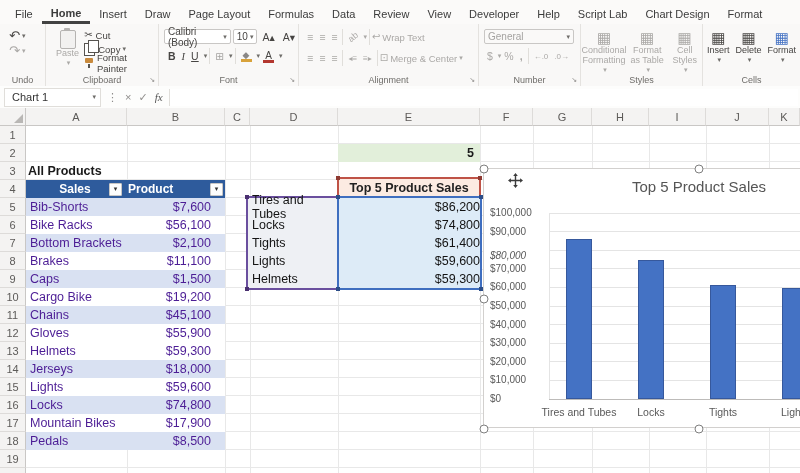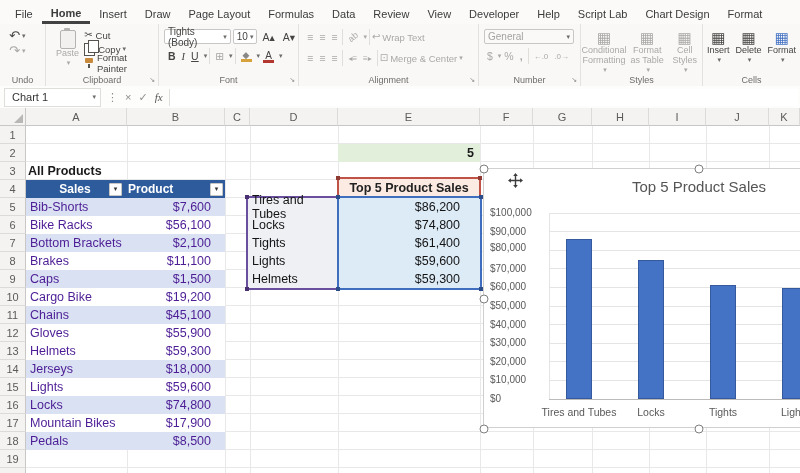--- a/index.html
+++ b/index.html
@@ -62,21 +62,21 @@
   .filterbtn{position:absolute;right:2px;top:2.5px;width:13px;height:13px;background:#fdfdfd;border:1px solid #c9c7c5;border-radius:1px;display:flex;align-items:center;justify-content:center;font-size:7px;color:#333;box-sizing:border-box}
   .prow{display:flex;height:18px;background:#fff}
   .prow.band{background:#d9e1f2}
   .pcell{box-sizing:border-box;display:flex;align-items:center;font-size:12.5px;color:#4c1d95}
   .pcell.name{width:101px;padding-left:4px}
   .pcell.val{width:98px;justify-content:flex-end;padding-right:14px}
   .rangebox{position:absolute;box-sizing:border-box}
   .dot{position:absolute;width:4px;height:4px}
   .t5row{height:18px;display:flex;align-items:center;font-size:12.5px;color:#141414;box-sizing:border-box}
   .t5row.name{padding-left:4px}
-  .t5row.val{justify-content:flex-end;padding-right:20px}
+  .t5row.val{justify-content:flex-end;padding-right:0}
 
   
   .chart{position:absolute;left:483px;top:168px;width:430px;height:260px;background:#fff;border:1px solid #d2d0ce;box-sizing:border-box}
   .ctitle{position:absolute;top:9px;left:0;width:430px;text-align:center;font-size:15px;color:#555;font-weight:500}
   .cgrid{position:absolute;left:65px;width:360px;height:1px;background:#e4e4e4}
   .caxis-b{position:absolute;left:65px;top:230px;width:360px;height:1px;background:#bdbbb9}
   .caxis-l{position:absolute;left:65px;top:44px;width:1px;height:186px;background:#e4e4e4}
   .ctick{position:absolute;left:6px;width:54px;text-align:left;font-size:10px;color:#595959}
   .cbar{position:absolute;width:26px;background:#4472c4;border:1px solid #36589c;box-sizing:border-box}
   .ccat{position:absolute;top:237px;width:80px;text-align:center;font-size:10.5px;color:#595959}
@@ -143,21 +143,21 @@
             </div>
         </div>
       </div>
       <div class="rgroup-label">Clipboard</div>
       <div class="launcher">↘</div>
     </div>
 
     <div class="rgroup" style="width:140px">
       <div class="rowline" style="padding:5px 0 0 5px;gap:2px">
         <div class="combo" style="width:76px">
-            <span>Tights (Body)</span>
+            <span>Calibri (Body)</span>
             <span class="caret">▾</span>
           </div>
         <div class="combo" style="width:27px">
             <span>10</span>
             <span class="caret">▾</span>
           </div>
         <div class="mini">A▴</div>
         <div class="mini">A▾</div>
       </div>
       <div class="rowline" style="padding:4px 0 0 6px">
@@ -467,21 +467,21 @@
         <div class="ctick" style="top: 168.2px;">$30,000</div>
         <div class="cgrid" style="top: 155.1px;"></div>
         <div class="ctick" style="top: 149.6px;">$40,000</div>
         <div class="cgrid" style="top: 136.5px;"></div>
         <div class="ctick" style="top: 131px;">$50,000</div>
         <div class="cgrid" style="top: 117.9px;"></div>
         <div class="ctick" style="top: 112.4px;">$60,000</div>
         <div class="cgrid" style="top: 99.3px;"></div>
         <div class="ctick" style="top: 93.8px;">$70,000</div>
         <div class="cgrid" style="top: 80.7px;"></div>
-        <div class="ctick" style="top: 73px;">$80,000</div>
+        <div class="ctick" style="top: 81px; font-style: italic;">$80,000</div>
         <div class="cgrid" style="top: 62.1px;"></div>
         <div class="ctick" style="top: 56.6px;">$90,000</div>
         <div class="cgrid" style="top: 43.5px;"></div>
         <div class="ctick" style="top: 38px;">$100,000</div>
         <div class="cbar" style="left: 82px; top: 69.668px; height: 160.332px; background: rgb(68, 114, 196);"></div>
         <div class="ccat" style="left: 55px;">Tires and Tubes</div>
         <div class="cbar" style="left: 154px; top: 90.872px; height: 139.128px; background: rgb(68, 114, 196);"></div>
         <div class="ccat" style="left: 127px;">Locks</div>
         <div class="cbar" style="left: 226px; top: 115.796px; height: 114.204px; background: rgb(68, 114, 196);"></div>
         <div class="ccat" style="left: 199px;">Tights</div>

